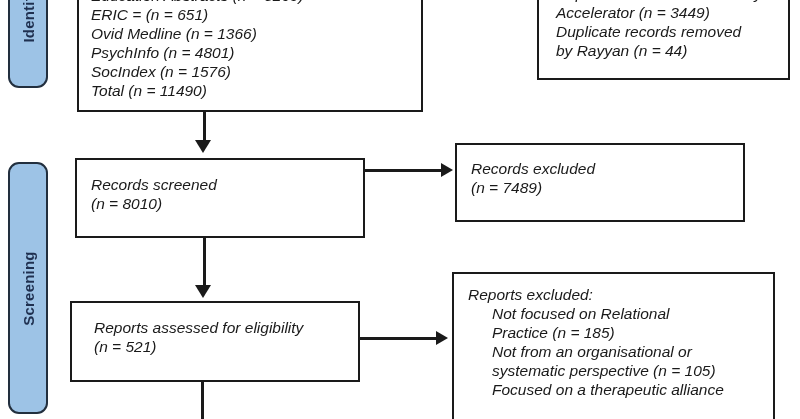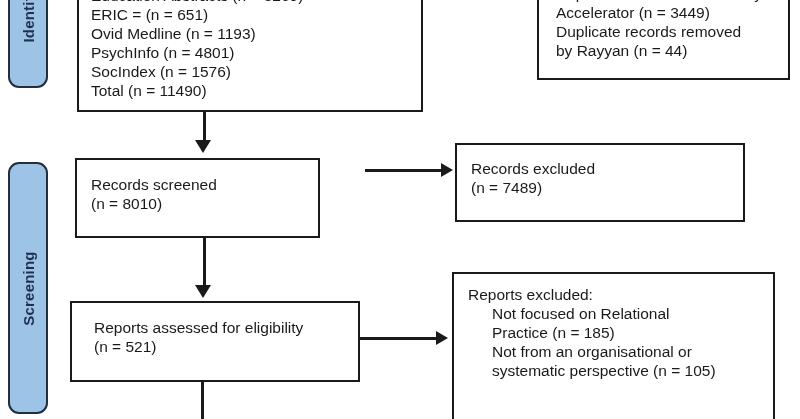--- a/index.html
+++ b/index.html
@@ -32,21 +32,21 @@
     letter-spacing: 0.2px;
   }
   .fbox {
     position: absolute;
     background: #ffffff;
     border: 2px solid #1a1a1a;
     box-sizing: border-box;
     font-size: 15.5px;
     line-height: 19px;
   }
-  .fbox .line { white-space: nowrap; }
+  .fbox .line { white-space: nowrap; font-style: italic; }
   .vline { position: absolute; width: 2.5px; background: #1a1a1a; }
   .hline { position: absolute; height: 2.5px; background: #1a1a1a; }
   .head-down {
     position: absolute; width: 0; height: 0;
     border-left: 8px solid transparent;
     border-right: 8px solid transparent;
     border-top: 13px solid #1a1a1a;
   }
   .head-right {
     position: absolute; width: 0; height: 0;
@@ -65,37 +65,37 @@
     <span class="vtext">Identification</span>
   </div>
 
   <div class="stage" style="left:8px; top:162px; height:252px;">
     <span class="vtext">Screening</span>
   </div>
 
   <div class="fbox" style="left:77px; top:-40px; width:346px; height:152px; padding:24px 8px 0 12px;">
     <div class="line">Education Abstracts (n = 3269)</div>
     <div class="line">ERIC = (n = 651)</div>
-    <div class="line">Ovid Medline (n = 1193)</div>
+    <div class="line">Ovid Medline (n = 1366)</div>
     <div class="line">PsychInfo (n = 4801)</div>
     <div class="line">SocIndex (n = 1576)</div>
     <div class="line">Total (n = 11490)</div>
   </div>
 
   <div class="fbox" style="left:537px; top:-40px; width:253px; height:120px; border-width:2.5px; padding:22px 6px 0 17px;">
     <div class="line">Duplicate records removed by</div>
     <div class="line">Accelerator (n = 3449)</div>
     <div class="line">Duplicate records removed</div>
     <div class="line">by Rayyan (n = 44)</div>
   </div>
 
   <div class="vline" style="left:203px; top:112px; height:28px;"></div>
   <div class="head-down" style="left:195px; top:140px;"></div>
 
-  <div class="fbox" style="left:75px; top:158px; width:245px; height:80px; padding:15px 8px 0 14px;">
+  <div class="fbox" style="left:75px; top:158px; width:290px; height:80px; padding:15px 8px 0 14px;">
     <div class="line">Records screened</div>
     <div class="line">(n = 8010)</div>
   </div>
 
   <div class="hline" style="left:365px; top:169px; width:76px;"></div>
   <div class="head-right" style="left:441px; top:163px;"></div>
 
   <div class="fbox" style="left:455px; top:143px; width:290px; height:79px; padding:14px 0 0 14px;">
     <div class="line">Records excluded</div>
     <div class="line">(n = 7489)</div>
@@ -111,17 +111,18 @@
 
   <div class="hline" style="left:360px; top:337px; width:76px;"></div>
   <div class="head-right" style="left:436px; top:331px;"></div>
 
   <div class="fbox" style="left:452px; top:272px; width:323px; height:160px; padding:11px 6px 0 14px;">
     <div class="line">Reports excluded:</div>
     <div class="line indent">Not focused on Relational</div>
     <div class="line indent">Practice (n = 185)</div>
     <div class="line indent">Not from an organisational or</div>
     <div class="line indent">systematic perspective (n = 105)</div>
+    <div class="line indent">Focused on a therapeutic alliance</div>
   </div>
 
   <div class="vline" style="left:201px; top:382px; height:37px;"></div>
 
 </div>
 
 </body></html>

